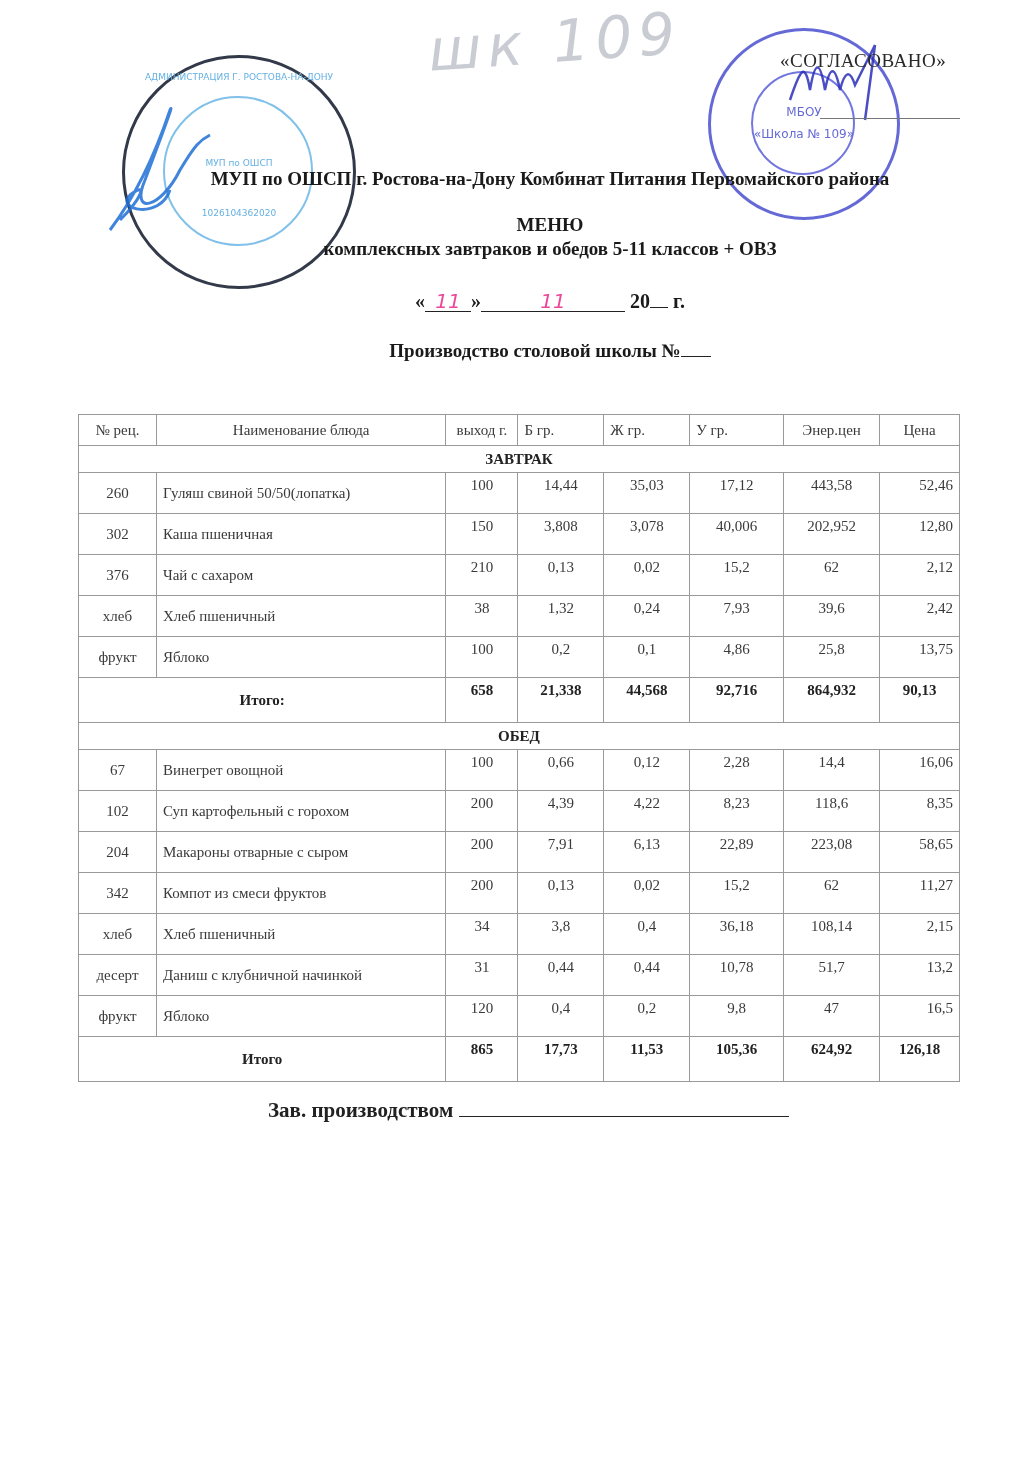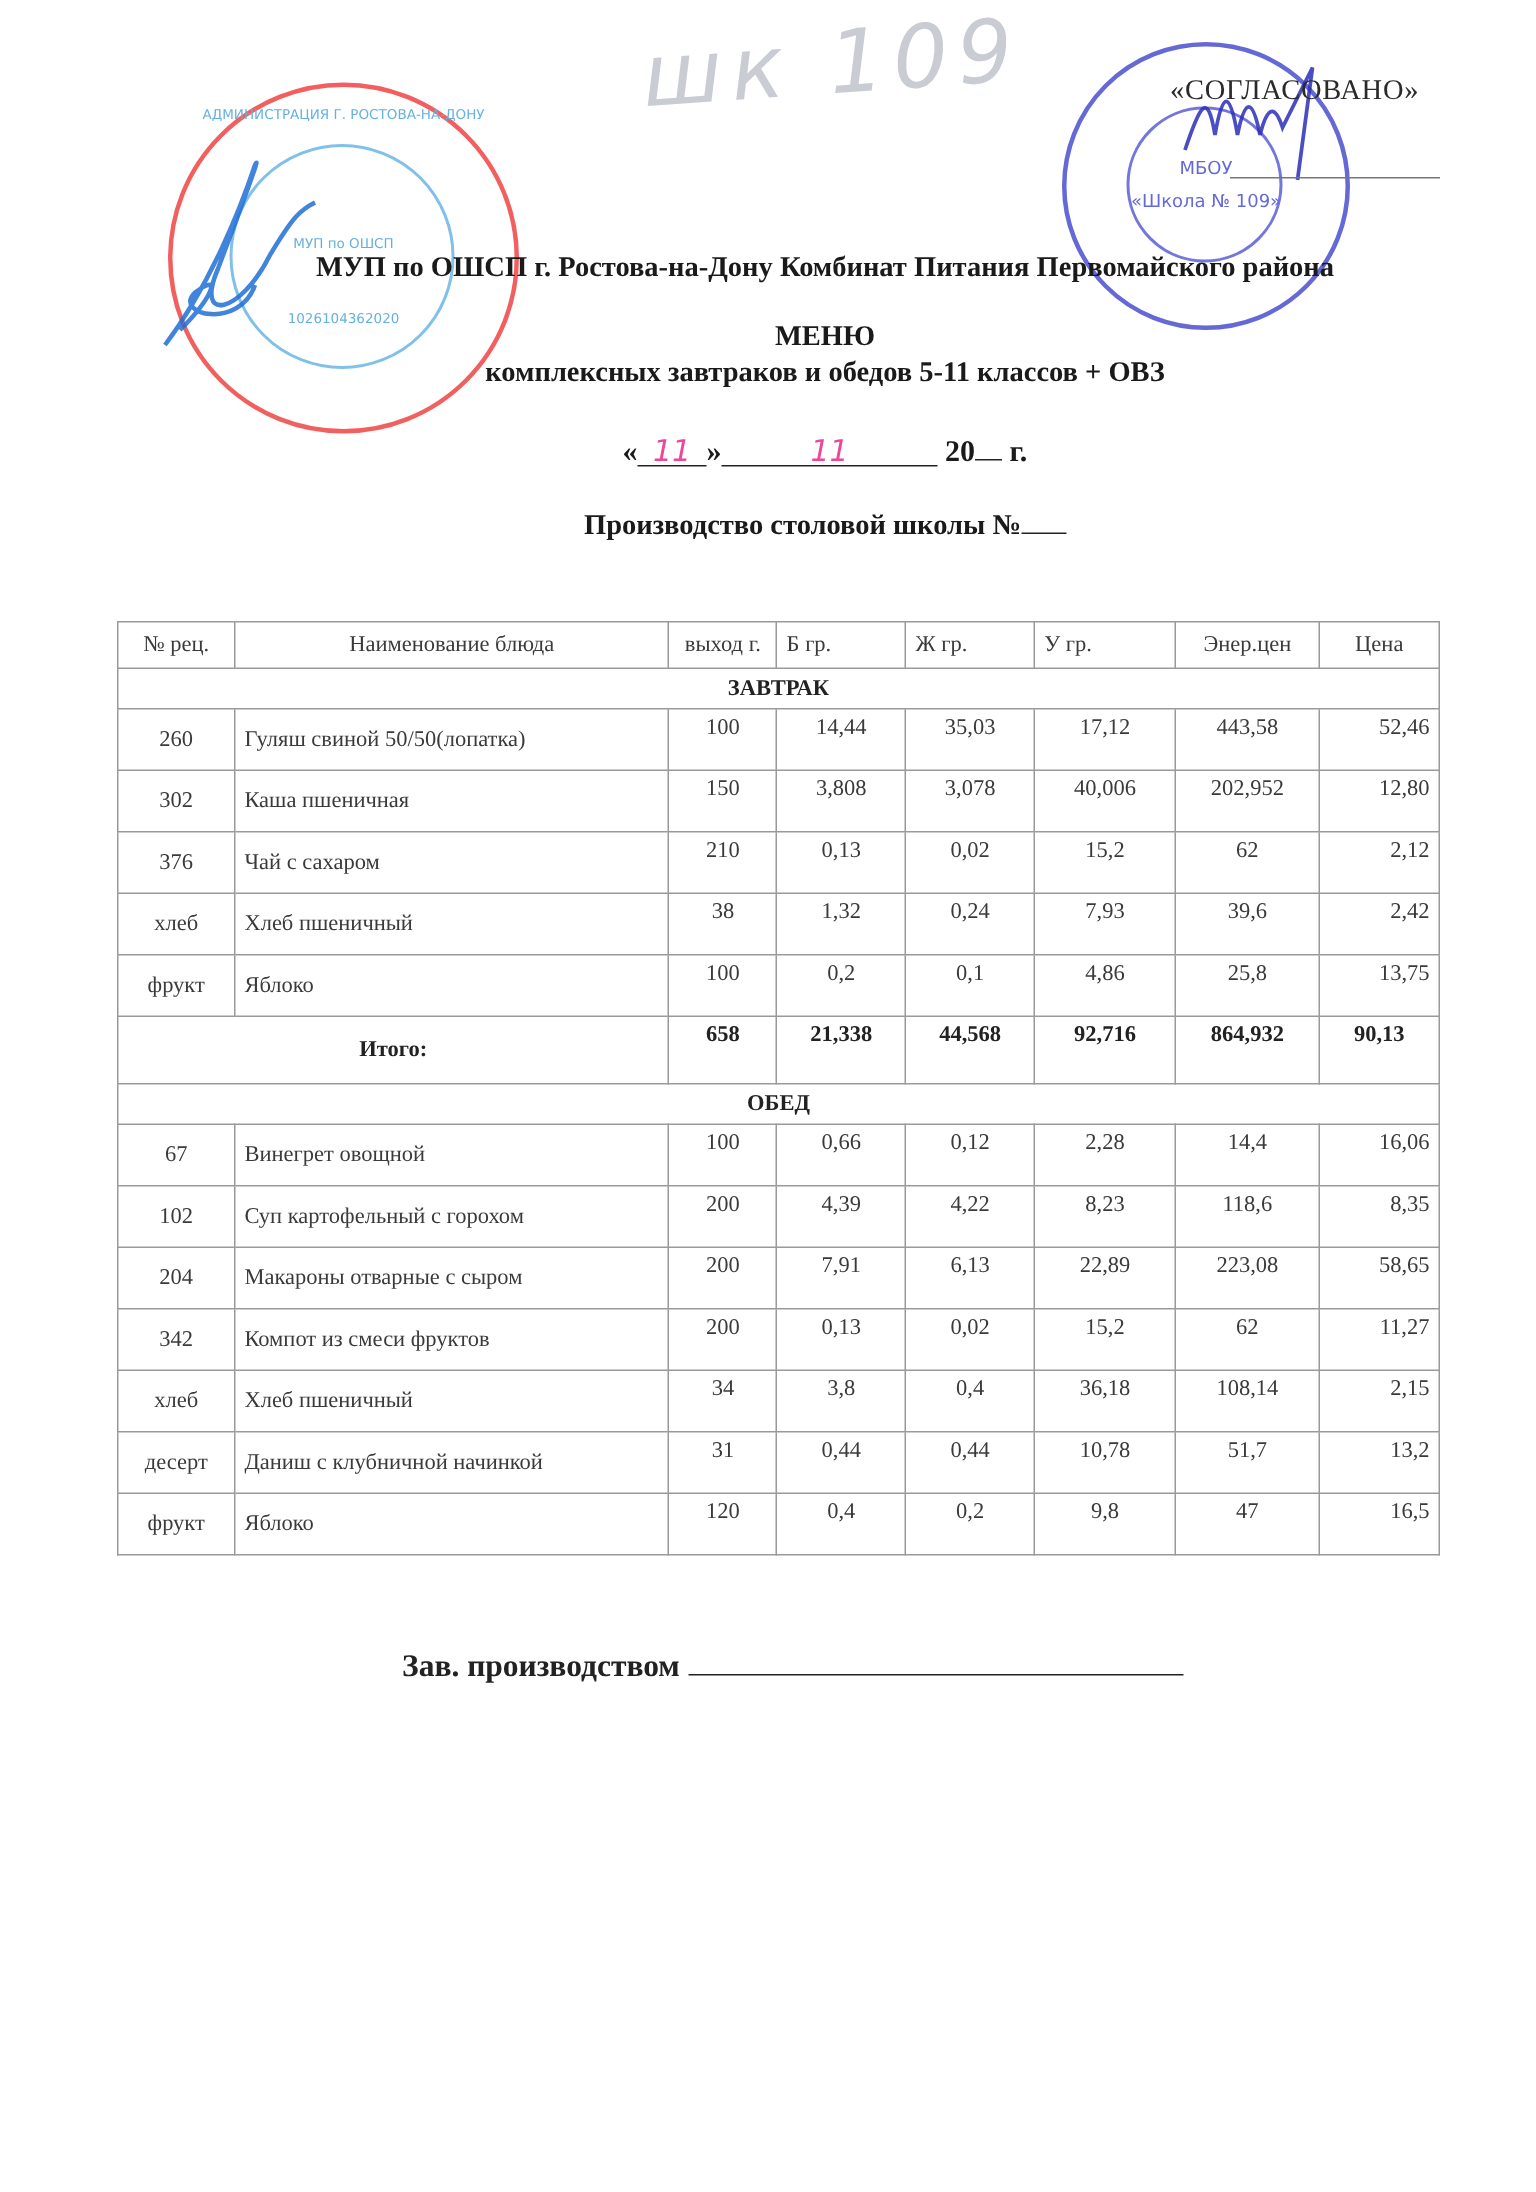--- a/index.html
+++ b/index.html
@@ -29,21 +29,21 @@
   table.menu td.price { text-align:right; vertical-align:top; padding-top:4px; }
   table.menu td.name { text-align:left; }
   table.menu tr.section td { font-weight:bold; text-align:center; height:26px; font-size:15px; color:#222; }
   table.menu tr.total td { font-weight:bold; color:#222; height:40px; }
   table.menu td.total-label { text-align:center; }
 
   .signoff { left:268px; top:1098px; font-weight:bold; font-size:21px; color:#222; }
   .signoff .line { display:inline-block; width:330px; border-bottom:1.5px solid #222; margin-left:6px; }
 
   .stamp { position:absolute; border-radius:50%; }
-  .stamp-left { left:112px; top:55px; width:228px; height:228px; border:3px solid #ef4444; opacity:0.85; }
+  .stamp-left { left:122px; top:55px; width:228px; height:228px; border:3px solid #0f172a; opacity:0.85; }
   .stamp-left .inner { position:absolute; left:38px; top:38px; width:146px; height:146px; border-radius:50%; border:2px solid #6bb6e6; }
   .stamp-right { left:708px; top:28px; width:186px; height:186px; border:3px solid #4a4fd0; opacity:0.85; }
   .stamp-right .inner { position:absolute; left:40px; top:40px; width:100px; height:100px; border-radius:50%; border:2px solid #5a5fd8; }
   .stamp-text { position:absolute; font-family:"DejaVu Sans", sans-serif; text-align:center; }
   .stamp-right .stamp-text { color:#4a4fd0; font-size:12px; width:100%; }
   .stamp-left .stamp-text { color:#4aa3dc; font-size:9px; width:100%; }
   .sig { position:absolute; pointer-events:none; }
 </style>
 </head>
 <body>
@@ -238,18 +238,27 @@
       <tr>
         <td class="num">фрукт</td>
         <td class="name">Яблоко</td>
         <td class="val">120</td>
         <td class="val">0,4</td>
         <td class="val">0,2</td>
         <td class="val">9,8</td>
         <td class="val">47</td>
         <td class="price">16,5</td>
       </tr>
+      <tr class="total">
+        <td colspan="2" class="total-label">Итого</td>
+        <td class="val">865</td>
+        <td class="val">17,73</td>
+        <td class="val">11,53</td>
+        <td class="val">105,36</td>
+        <td class="val">624,92</td>
+        <td class="val">126,18</td>
+      </tr>
     </tbody>
 </table>
 
 <div class="abs signoff">
   <span>Зав. производством</span><span class="line"></span>
 </div>
 
 </body></html>

